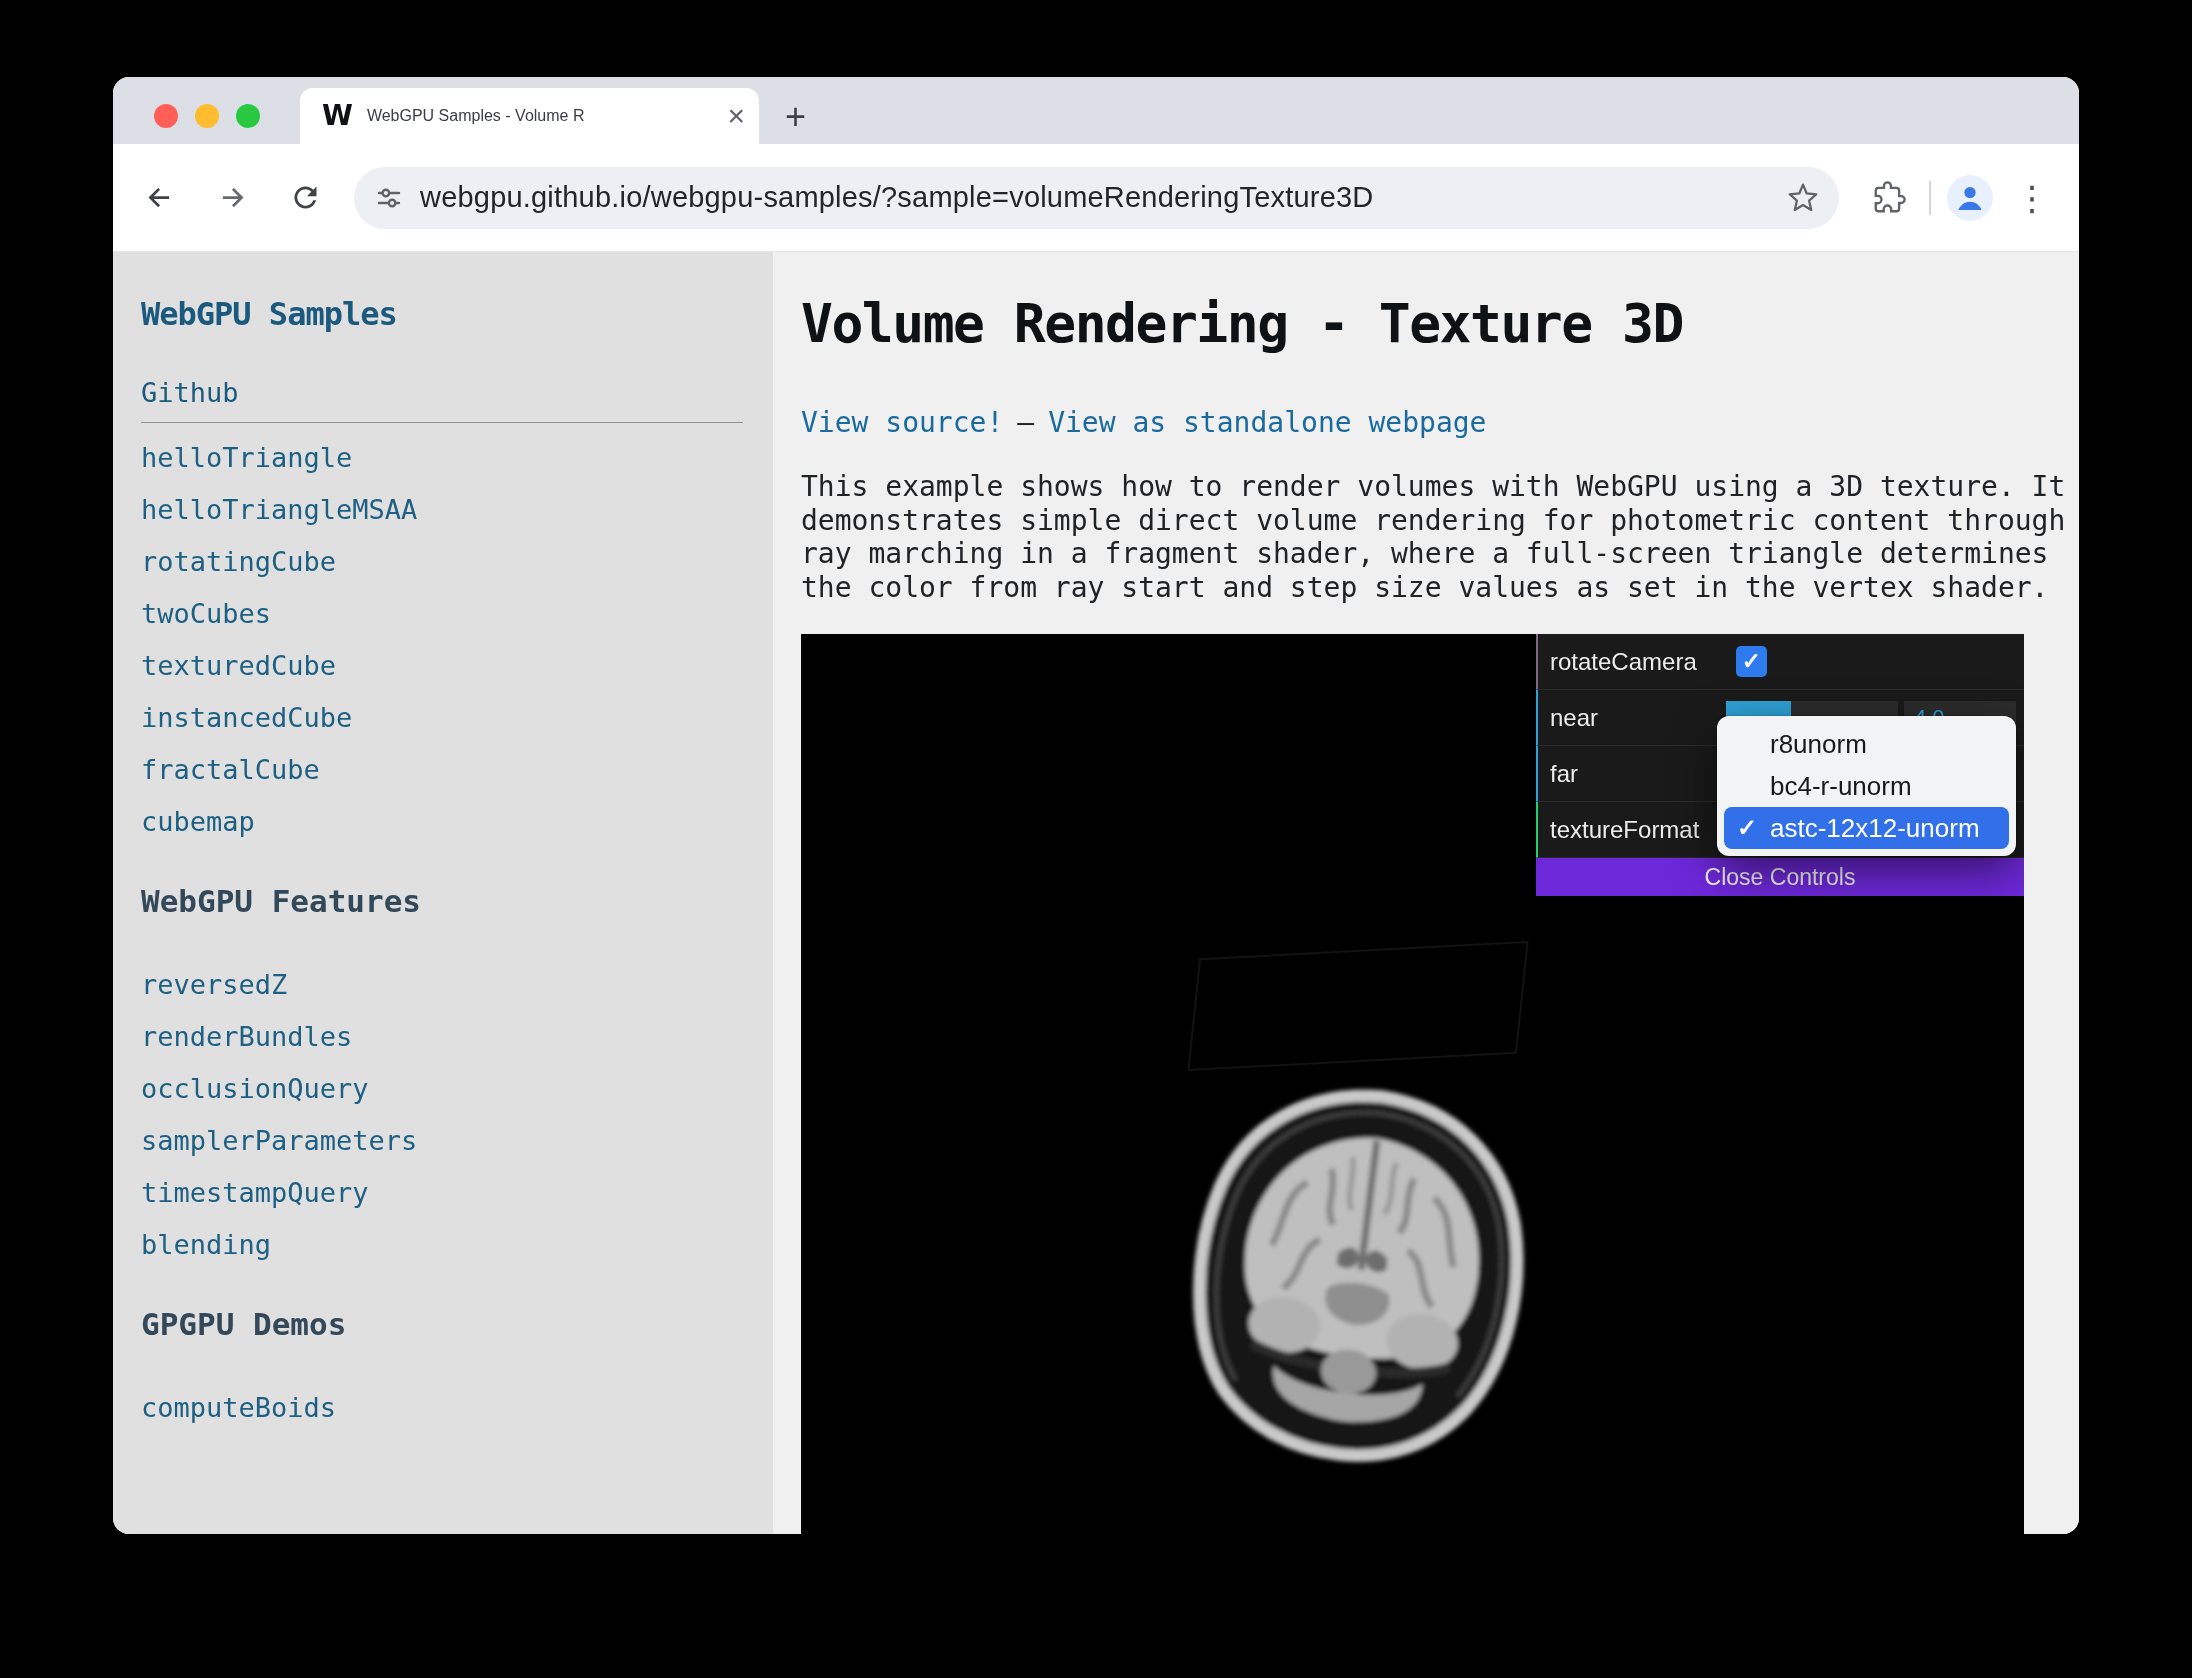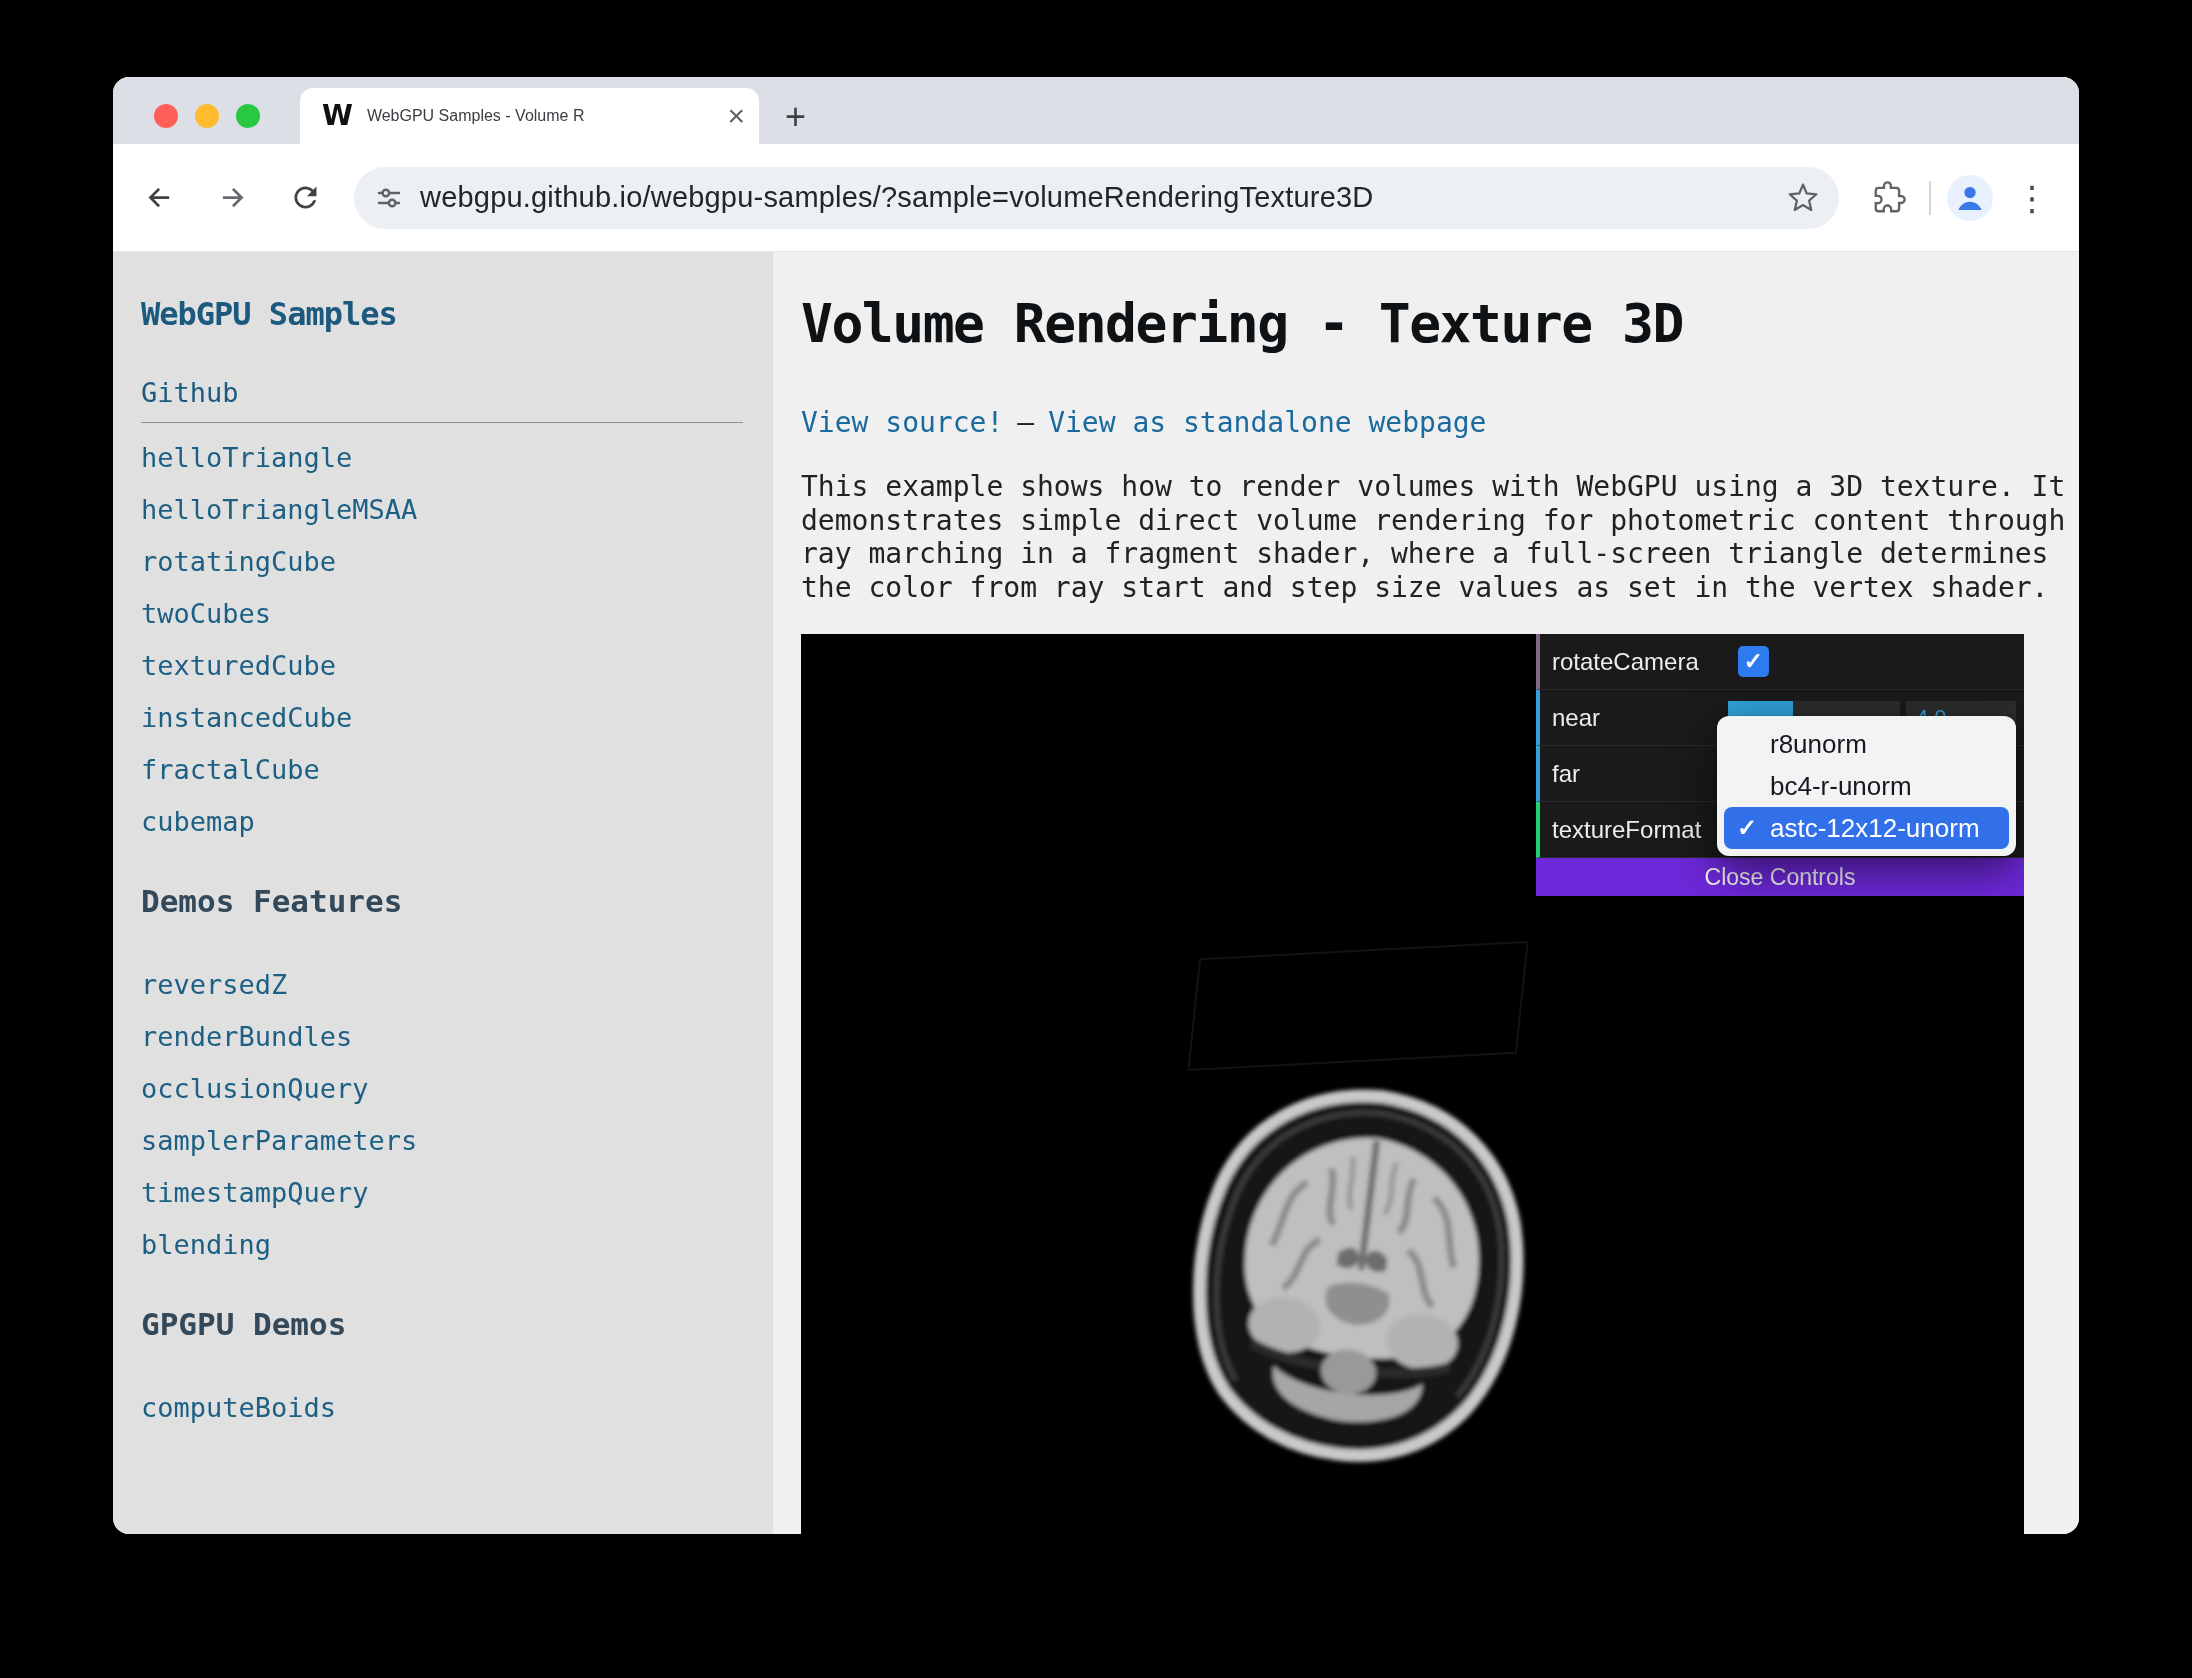--- a/index.html
+++ b/index.html
@@ -60,21 +60,21 @@
   .desc{margin:31px 0 0 0;font-size:28px;line-height:33.5px;color:#202326;width:1300px;}
 
   
   .canvas{position:relative;margin-top:30px;width:1223px;height:960px;background:#000;overflow:hidden;cursor:grab;}
   .ghost-cube{position:absolute;left:392px;top:316px;width:330px;height:112px;border:2px solid #131313;
               transform:rotate(-3deg) skewX(-9deg);}
   .brain{position:absolute;left:352px;top:428px;width:416px;height:416px;}
 
   
   .gui{position:absolute;top:0;right:0;width:488px;font-family:"Liberation Sans",sans-serif;z-index:2;}
-  .gui-row{height:56px;background:#1a1a1a;border-bottom:1px solid #2a2a2a;border-left:4px solid #0ea5e9;
+  .gui-row{height:56px;background:#1a1a1a;border-bottom:1px solid #2a2a2a;border-left:2px solid #0ea5e9;
            display:flex;align-items:center;}
   .gui-label{width:186px;padding-left:12px;color:#ececec;font-size:24px;flex:none;white-space:nowrap;overflow:hidden;}
   .gui-control{flex:1;display:flex;align-items:center;height:100%;padding-right:8px;}
   .cb{width:31px;height:31px;border-radius:5px;background:#2e7bf0;color:#fff;display:flex;align-items:center;
       justify-content:center;font-size:23px;font-weight:700;margin-left:12px;}
   .slider{width:172px;height:34px;background:#2c2c2c;position:relative;margin-left:2px;flex:none;}
   .slider .fill{position:absolute;left:0;top:0;bottom:0;width:38%;background:#2fa1d6;}
   .numbox{margin-left:6px;flex:1;height:34px;background:#2c2c2c;color:#2fa1d6;font-size:22px;
           display:flex;align-items:center;padding-left:10px;}
   .selbox{flex:1;height:34px;background:#2c2c2c;margin-left:2px;}
@@ -166,21 +166,21 @@
 
       <a class="side-link">helloTriangle</a>
       <a class="side-link">helloTriangleMSAA</a>
       <a class="side-link">rotatingCube</a>
       <a class="side-link">twoCubes</a>
       <a class="side-link">texturedCube</a>
       <a class="side-link">instancedCube</a>
       <a class="side-link">fractalCube</a>
       <a class="side-link">cubemap</a>
 
-      <h3 class="side-h later">Demos Features</h3>
+      <h3 class="side-h later">WebGPU Features</h3>
       <a class="side-link">reversedZ</a>
       <a class="side-link">renderBundles</a>
       <a class="side-link">occlusionQuery</a>
       <a class="side-link">samplerParameters</a>
       <a class="side-link">timestampQuery</a>
       <a class="side-link">blending</a>
 
       <h3 class="side-h later">GPGPU Demos</h3>
       <a class="side-link">computeBoids</a>
     </aside>

